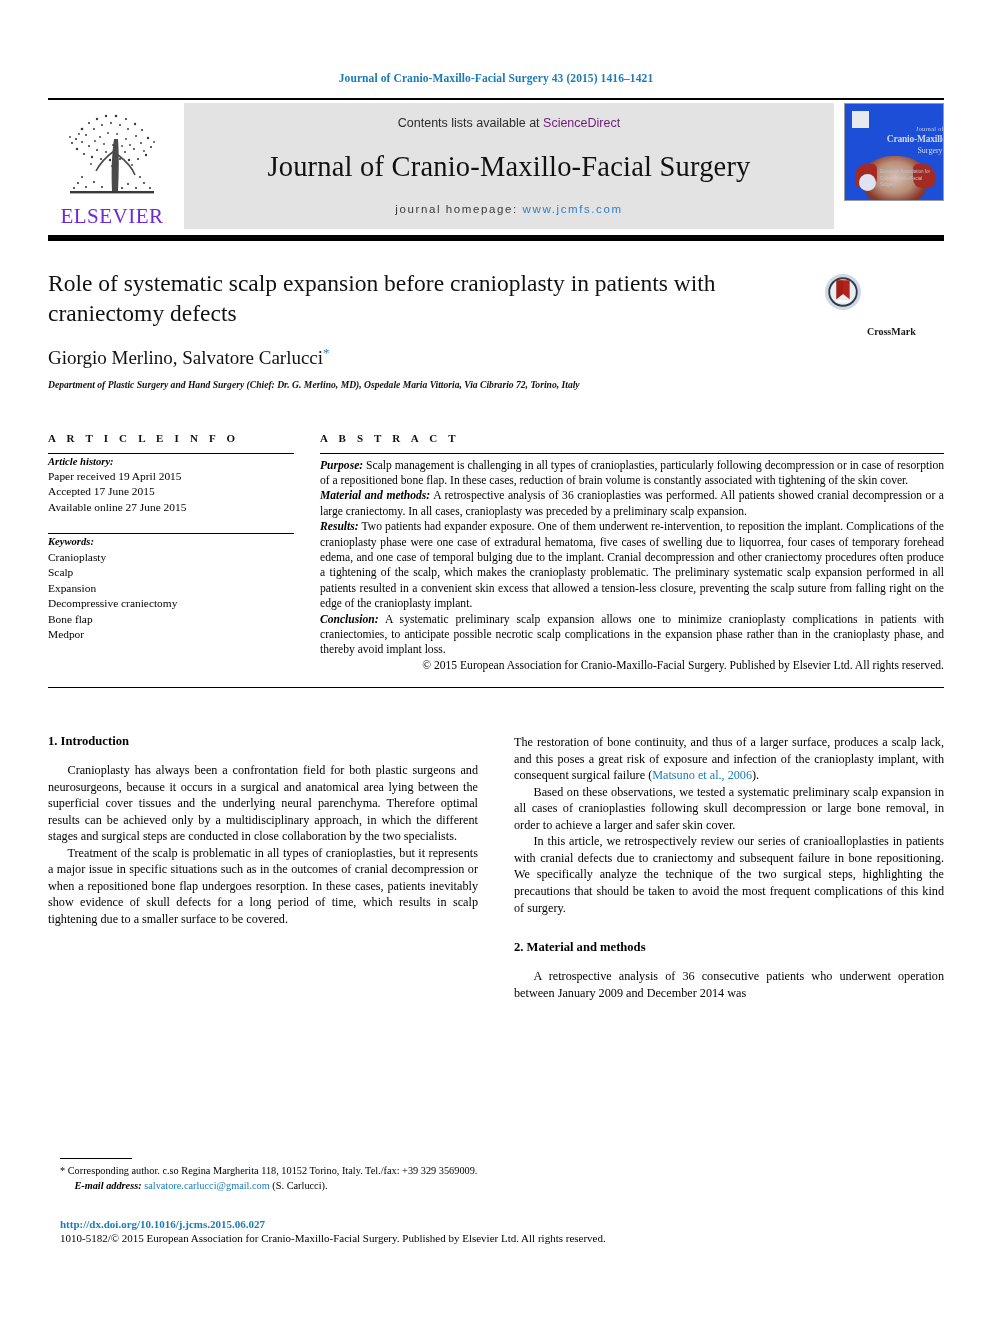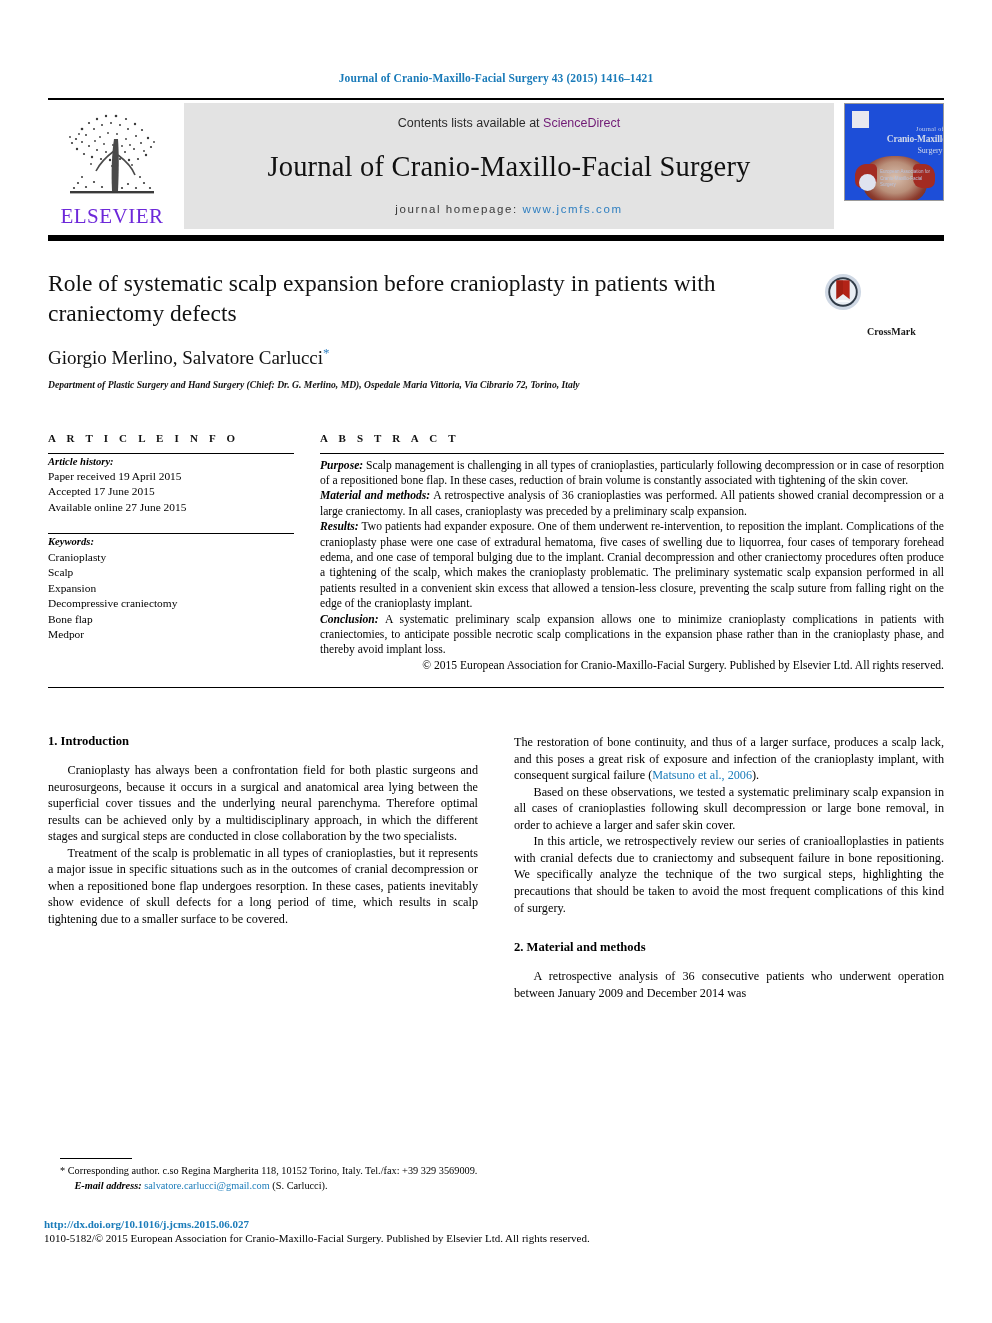--- a/index.html
+++ b/index.html
@@ -223,21 +223,21 @@
     margin-left: 12px;
   }
   .fn-rule { border-top: 1.2px solid #000; width: 72px; margin-bottom: 5px; }
   .fn-text { font-size: 10.3px; line-height: 1.34; text-align: justify; }
   .fn-email { margin-top: 2px; text-indent: 1.4em; font-size: 10.3px; }
   .fn-email .lbl { font-style: italic; font-weight:bold; }
   .fn-email a, .link-blue { color: #1a7bb9; text-decoration: none; }
 
   .bottom-block {
     position: absolute;
-    left: 44px;
+    left: 60px;
     top: 1218px;
     width: 900px;
   }
   .doi-line { color: #1a7bb9; font-size: 11px; font-weight:bold; }
   .issn-line { font-size: 11px; margin-top: 2px; }
 </style>
 </head>
 <body>
 
 <div class="page">

